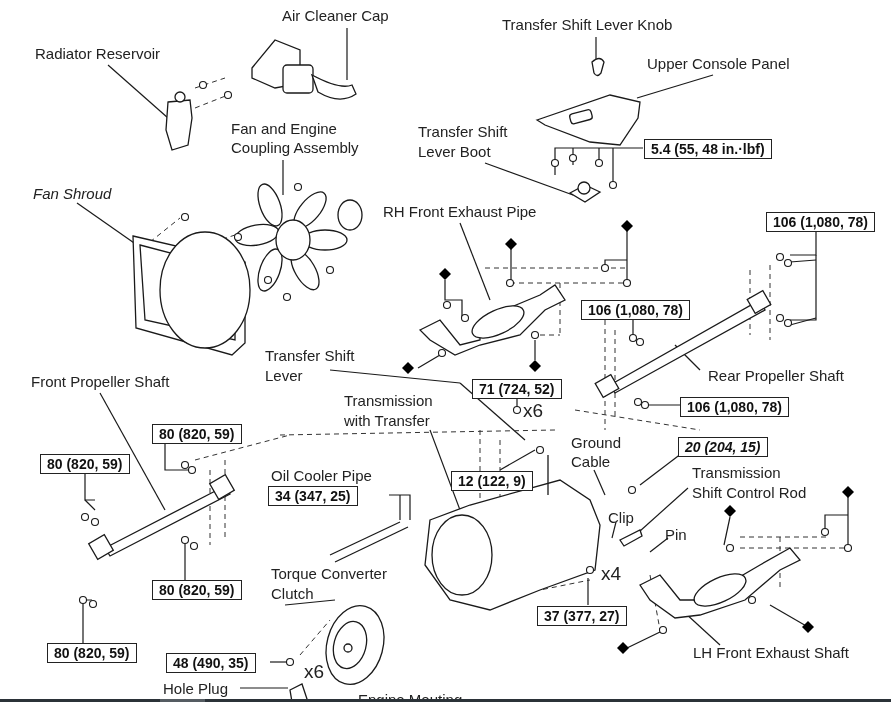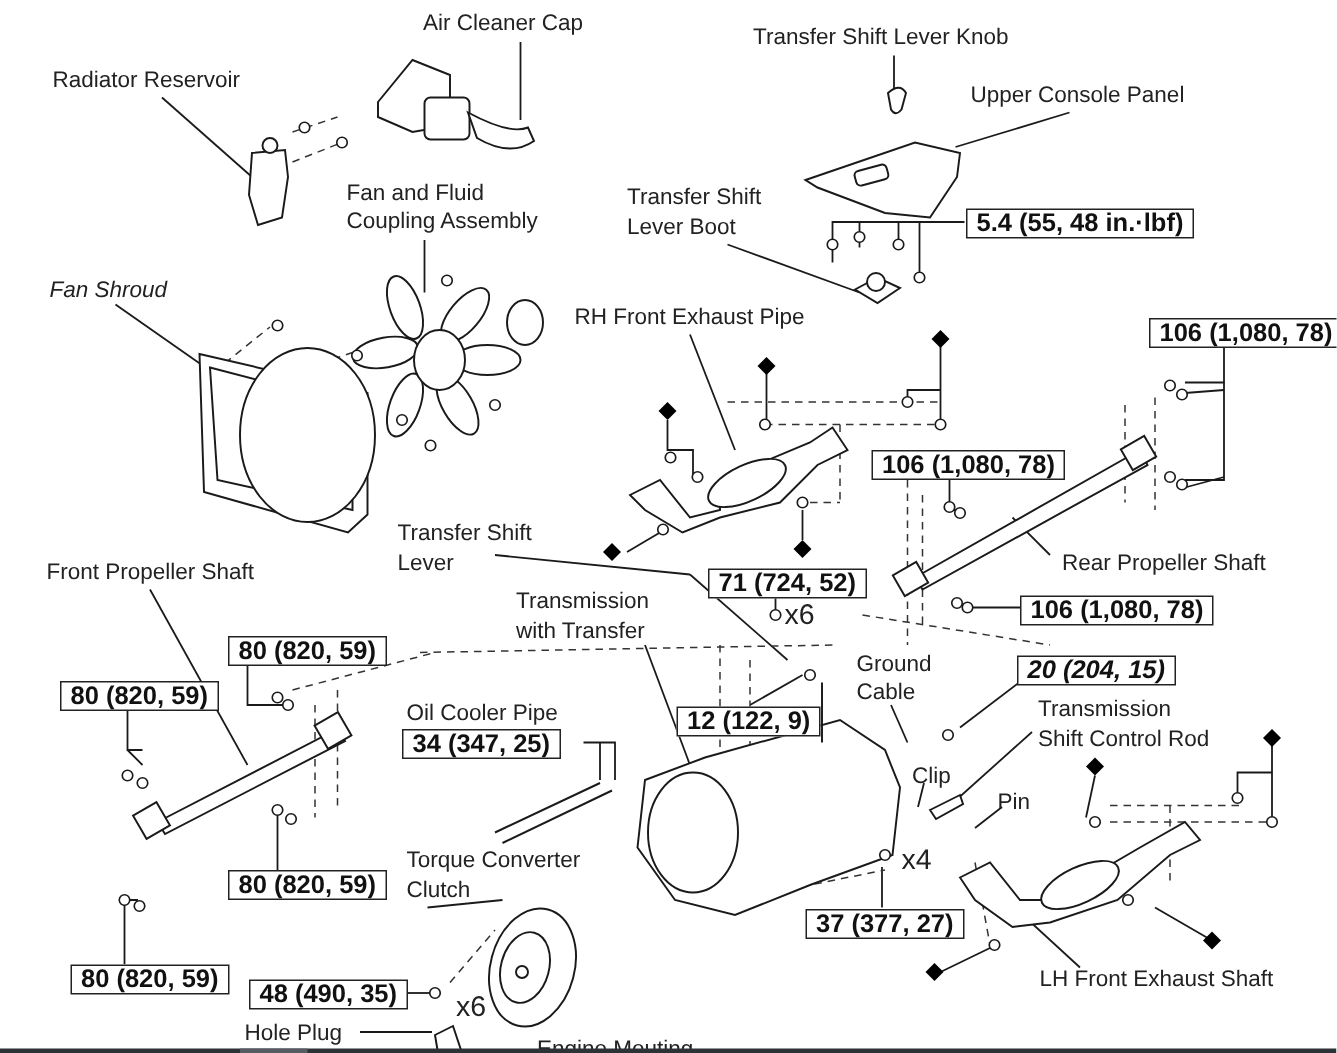--- a/index.html
+++ b/index.html
@@ -1,19 +1,19 @@
 <!DOCTYPE html>
 <html><head>
 <meta charset="utf-8">
 <style>
   html,body{margin:0;padding:0;background:#fff;}
   body{width:891px;height:702px;position:relative;overflow:hidden;font-family:"Liberation Sans",sans-serif;color:#1a1a1a;}
   #canvas{position:absolute;left:0;top:0;}
   .lbl{position:absolute;font-size:15px;line-height:19px;white-space:nowrap;color:#222;}
-  .tq{position:absolute;border:1.3px solid #222;background:#fff;font-weight:bold;font-size:17px;line-height:18px;height:18px;padding:0 6px;white-space:nowrap;color:#111;box-sizing:content-box;}
+  .tq{position:absolute;border:1.3px solid #222;background:#fff;font-weight:bold;font-size:14px;line-height:18px;height:18px;padding:0 6px;white-space:nowrap;color:#111;box-sizing:content-box;}
   .mult{position:absolute;font-size:19px;color:#222;}
   .bar{position:absolute;left:0;bottom:0;width:891px;height:3px;background:#2b3238;}
   .bar .thumb{position:absolute;left:160px;top:0;width:45px;height:3px;background:#555c62;}
 </style>
 </head>
 <body>
 
 <svg id="canvas" width="891" height="702" viewBox="0 0 891 702">
   <g fill="none" stroke="#1a1a1a" stroke-width="1.2">
 
@@ -228,21 +228,21 @@
     <path d="M408,362 l6,6 l-6,6 l-6,-6 Z"></path>
     <path d="M730,505 l6,6 l-6,6 l-6,-6 Z"></path>
     <path d="M848,486 l6,6 l-6,6 l-6,-6 Z"></path>
     <path d="M623,642 l6,6 l-6,6 l-6,-6 Z"></path>
     <path d="M808,621 l6,6 l-6,6 l-6,-6 Z"></path>
   </g>
 </svg>
 
 <div class="lbl" style="left:282px;top:6px;">Air Cleaner Cap</div>
 <div class="lbl" style="left:35px;top:44px;text-align:center;">Radiator Reservoir</div>
-<div class="lbl" style="left:231px;top:119px;">Fan and Fluid</div>
+<div class="lbl" style="left:231px;top:119px;">Fan and Engine</div>
 <div class="lbl" style="left:231px;top:138px;">Coupling Assembly</div>
 <div class="lbl" style="left:33px;top:184px;font-style:italic;">Fan Shroud</div>
 <div class="lbl" style="left:502px;top:15px;">Transfer Shift Lever Knob</div>
 <div class="lbl" style="left:647px;top:54px;">Upper Console Panel</div>
 <div class="lbl" style="left:418px;top:122px;">Transfer Shift</div>
 <div class="lbl" style="left:418px;top:142px;">Lever Boot</div>
 <div class="lbl" style="left:383px;top:202px;">RH Front Exhaust Pipe</div>
 <div class="lbl" style="left:708px;top:366px;">Rear Propeller Shaft</div>
 <div class="lbl" style="left:265px;top:346px;">Transfer Shift</div>
 <div class="lbl" style="left:265px;top:366px;">Lever</div>

